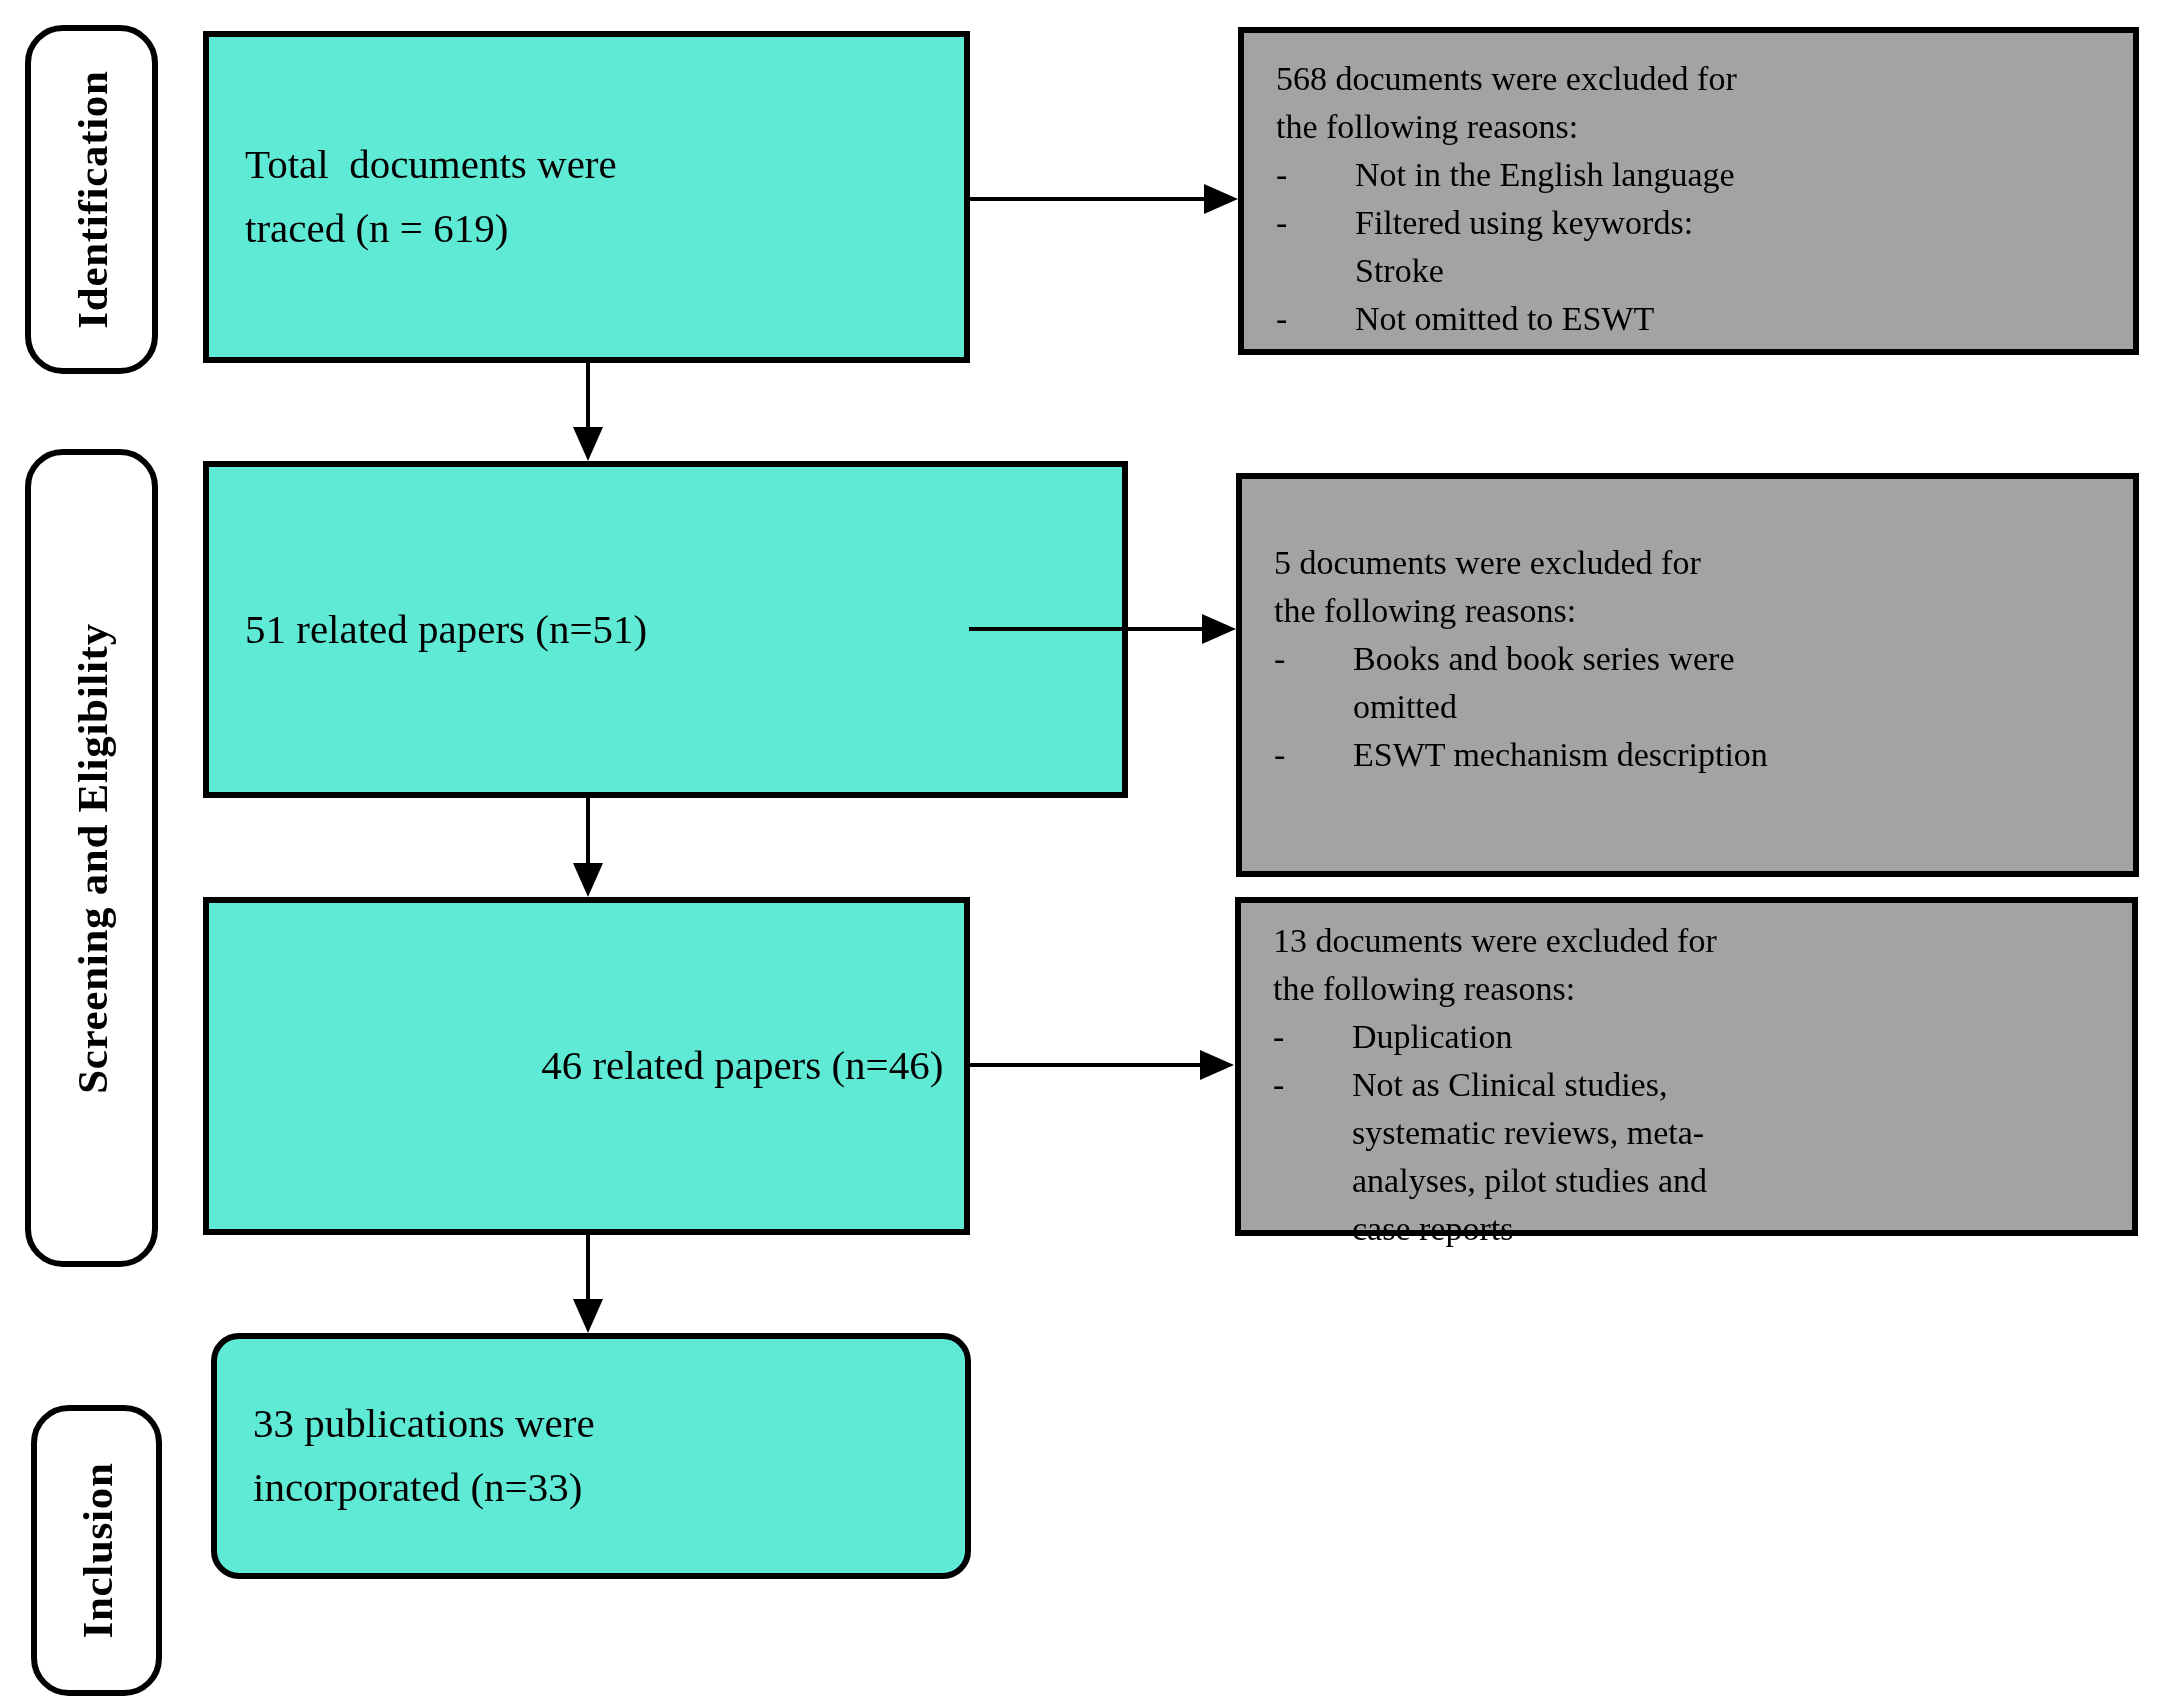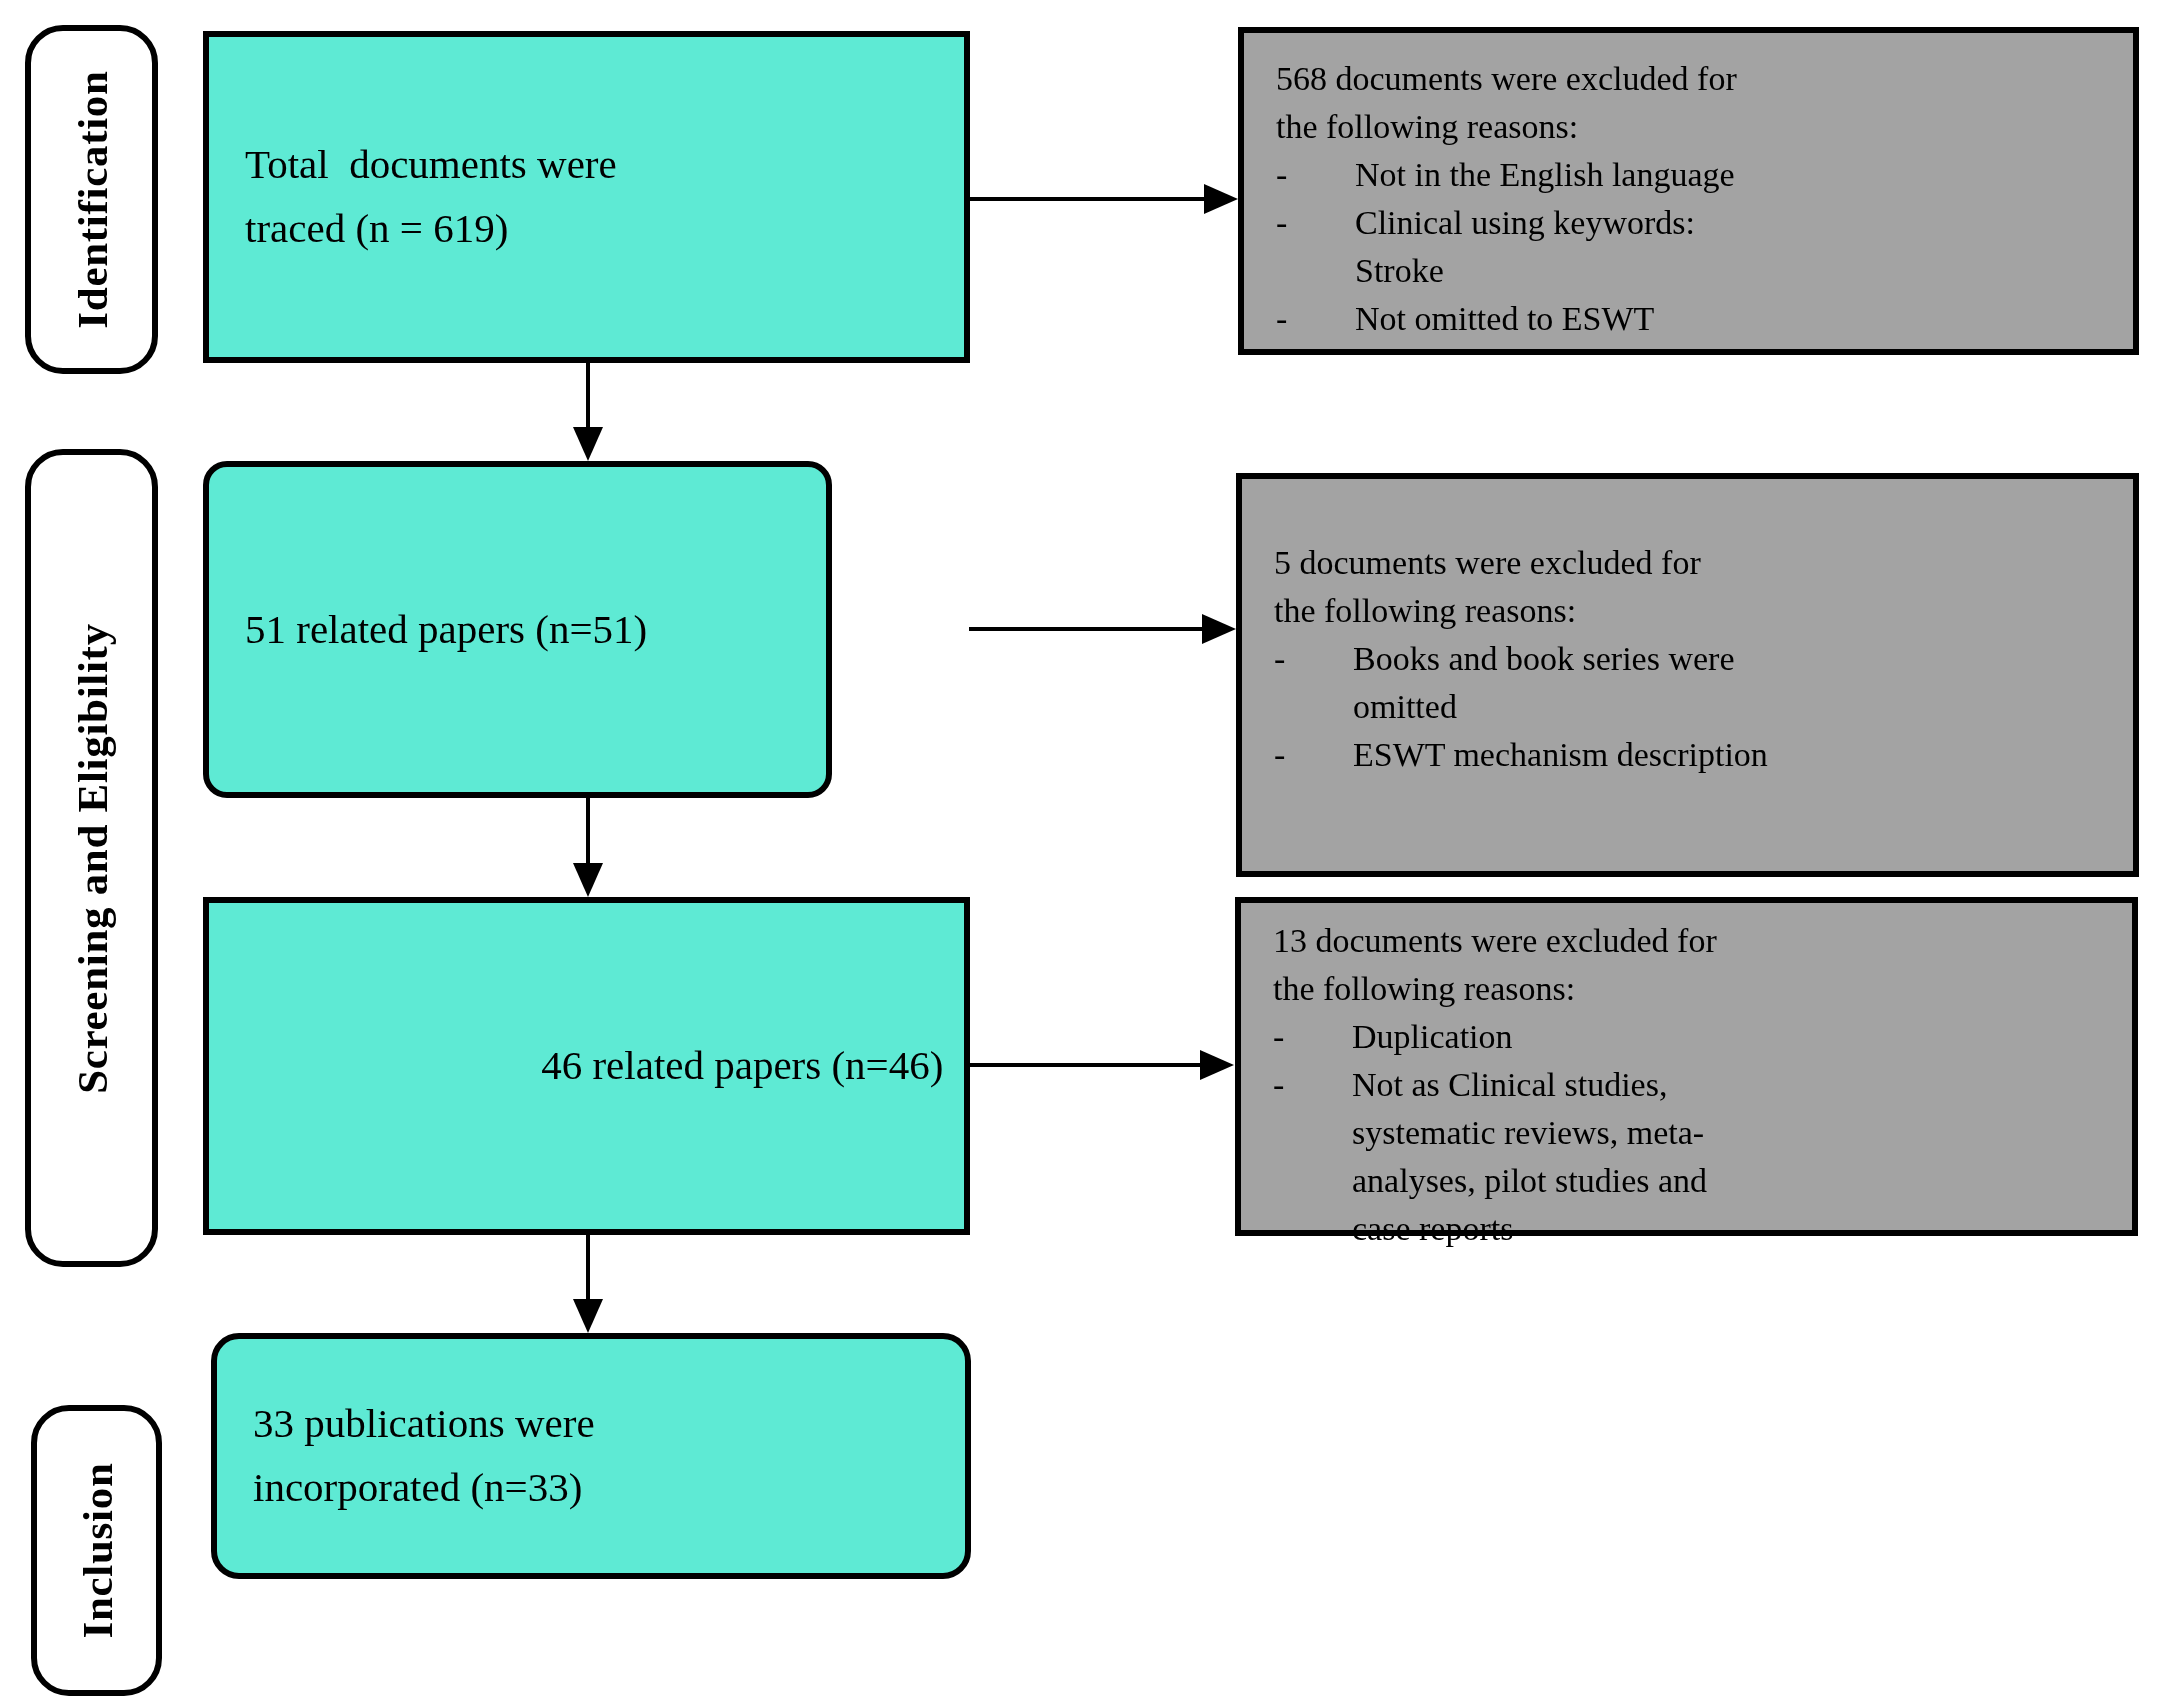--- a/index.html
+++ b/index.html
@@ -47,21 +47,21 @@
     box-sizing: border-box;
   }
   .flow-box .box-text {
     font-size: 41px;
     line-height: 1.55;
     padding-left: 36px;
     padding-right: 20.6px;
     white-space: pre-wrap;
   }
   .box-1 { left: 203px; top: 31px;   width: 767px; height: 332px; }
-  .box-2 { left: 203px; top: 461px;  width: 629px; height: 337px; border-radius: 24px; }
+  .box-2 { left: 203px; top: 461px;  width: 925px; height: 337px; }
   .box-3 { left: 203px; top: 897px; width: 767px; height: 338px; justify-content: flex-end; }
   .box-4 { left: 211px; top: 1333px; width: 760px; height: 246px; border-radius: 28px; }
 
   
   .excl-box {
     position: absolute;
     border: 6.9px solid #000000;
     background: #a3a3a3;
     box-sizing: border-box;
     font-size: 34px;
@@ -172,21 +172,21 @@
 
   <div class="excl-box excl-1">
     <div class="excl-intro">568 documents were excluded for
 the following reasons:</div>
     <div class="excl-item">
       <span class="dash">-</span>
       <span class="item-text">Not in the English language</span>
     </div>
     <div class="excl-item">
       <span class="dash">-</span>
-      <span class="item-text">Clinical using keywords:
+      <span class="item-text">Filtered using keywords:
 Stroke</span>
     </div>
     <div class="excl-item">
       <span class="dash">-</span>
       <span class="item-text">Not omitted to ESWT</span>
     </div>
   </div>
 
   <div class="excl-box excl-2">
     <div class="excl-intro">5 documents were excluded for

